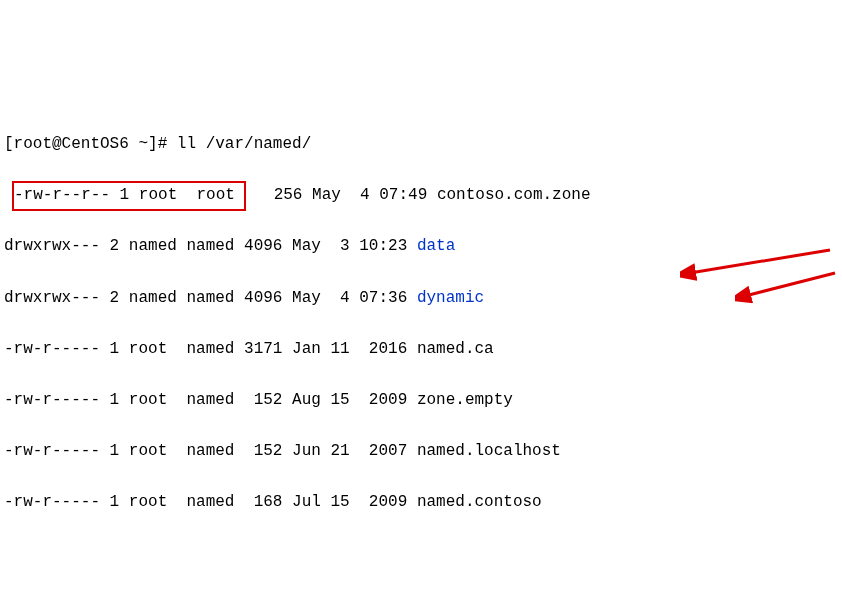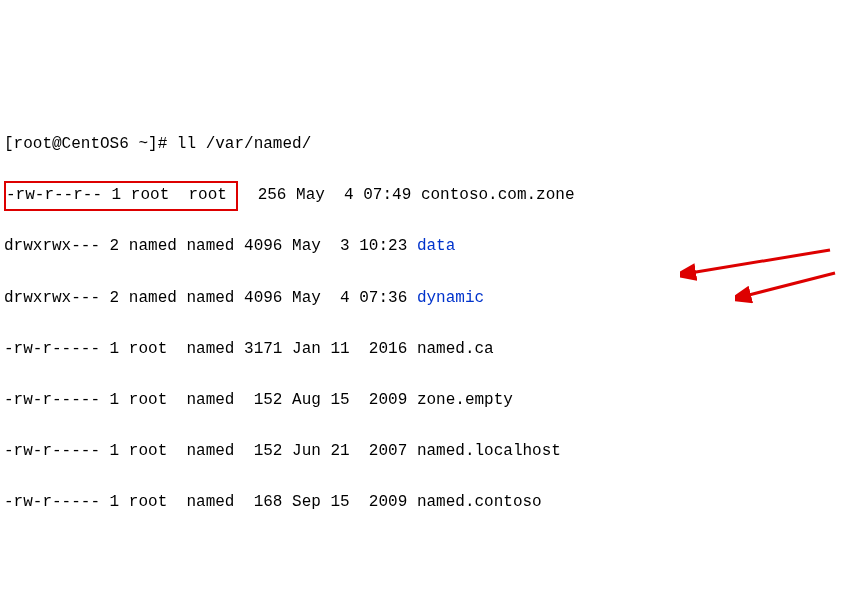--- a/index.html
+++ b/index.html
@@ -14,41 +14,41 @@
       position: relative;
       white-space: pre;
     }
     .line { white-space: pre; }
     .blue { color: #0033cc; font-weight: normal; }
     .red-box {
       display: inline-block;
       border: 2px solid #d00;
       white-space: pre;
       padding: 0;
-      margin: -2px 0;
+      margin: -2px 8px;
     }
     .arrow {
       position: absolute;
       pointer-events: none;
     }
   </style>
 </head>
 <body>
 
 
 
 <div>
 <div class="line"><span>[root@CentOS6 ~]# </span><span>ll /var/named/</span></div>
 <div class="line"><span class="red-box">-rw-r--r-- 1 root  root </span><span>  256 May  4 07:49 </span><span>contoso.com.zone</span></div>
 <div class="line"><span>drwxrwx--- 2 named named 4096 May  3 10:23 </span><span class="blue">data</span></div>
 <div class="line"><span>drwxrwx--- 2 named named 4096 May  4 07:36 </span><span class="blue">dynamic</span></div>
 <div class="line"><span>-rw-r----- 1 root  named 3171 Jan 11  2016 </span><span>named.ca</span></div>
 <div class="line"><span>-rw-r----- 1 root  named  152 Aug 15  2009 </span><span>zone.empty</span></div>
 <div class="line"><span>-rw-r----- 1 root  named  152 Jun 21  2007 </span><span>named.localhost</span></div>
-<div class="line"><span>-rw-r----- 1 root  named  168 Sep 15  2009 </span><span>named.contoso</span></div>
+<div class="line"><span>-rw-r----- 1 root  named  168 Jul 15  2009 </span><span>named.contoso</span></div>
 
 
 
 
 
 
 
 
 
 

